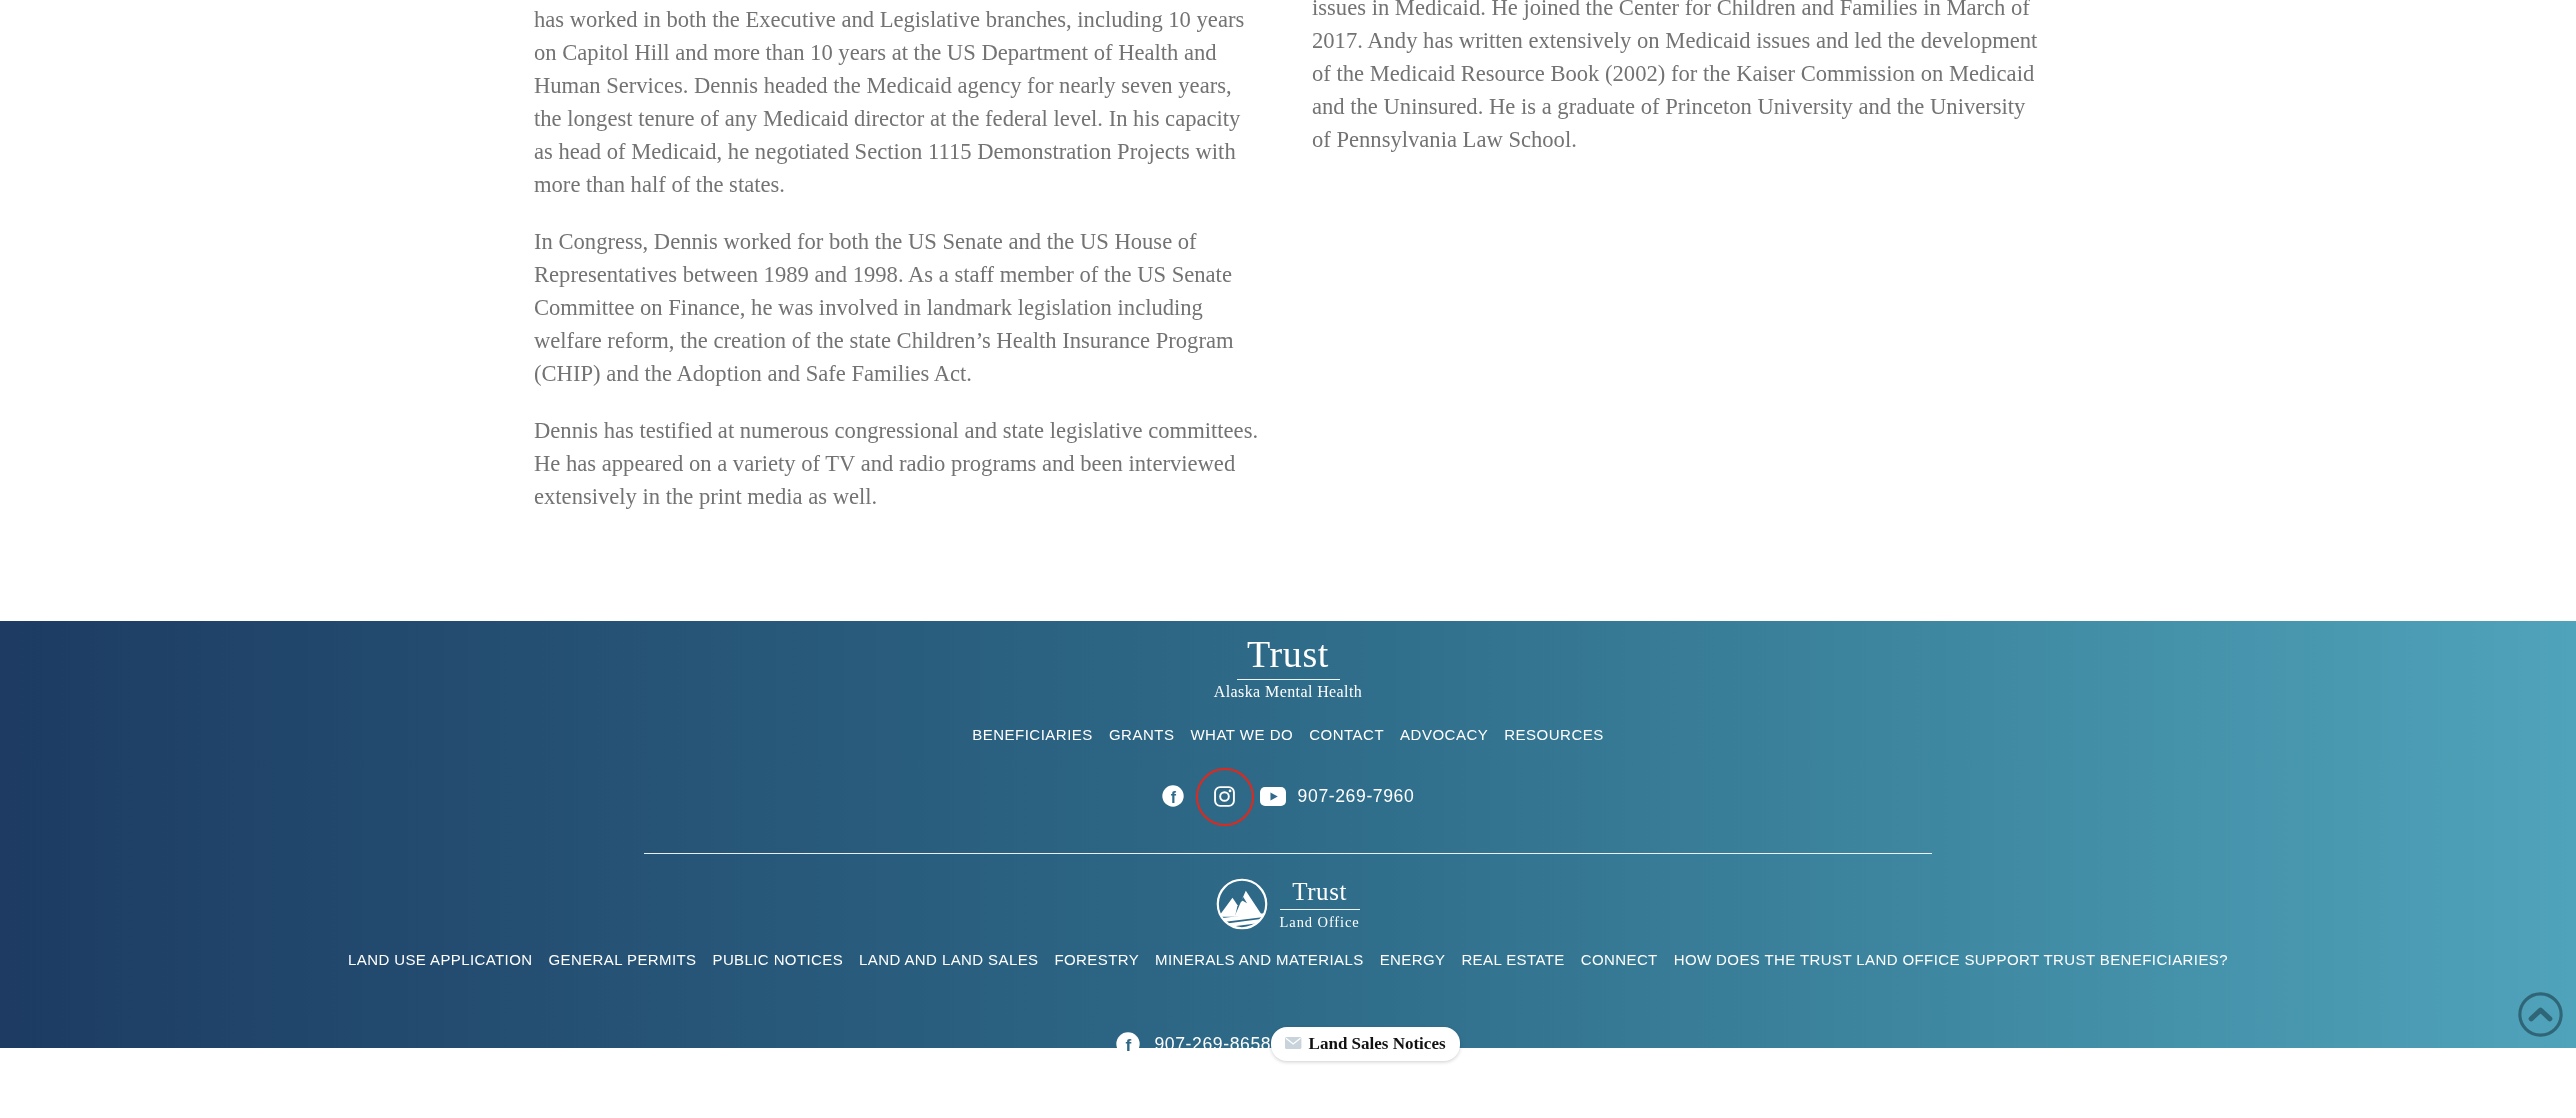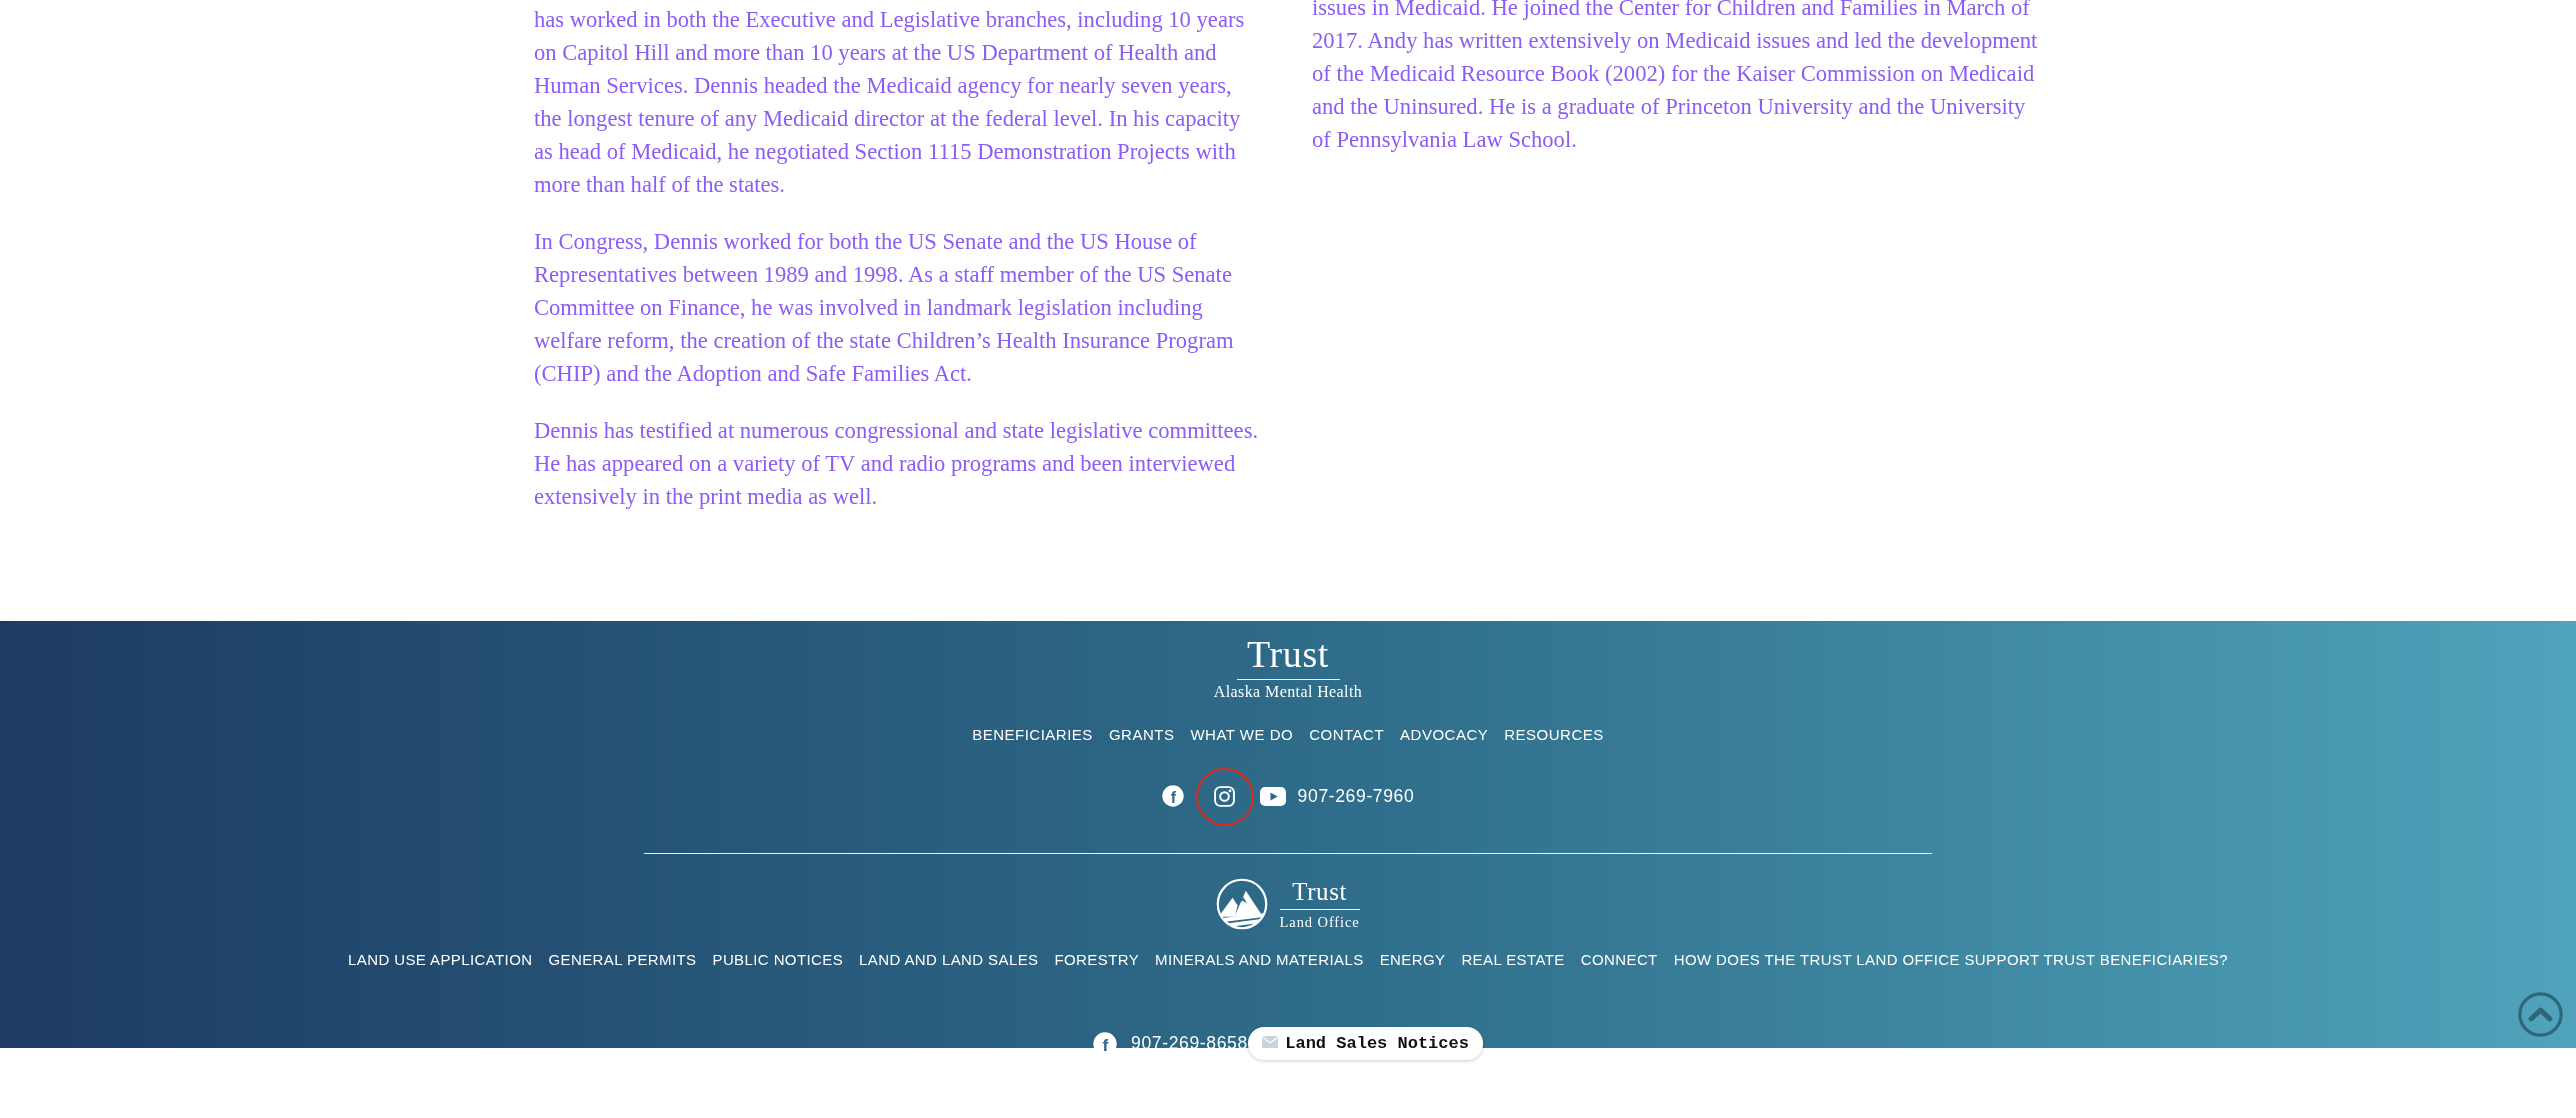--- a/index.html
+++ b/index.html
@@ -2,21 +2,21 @@
 <html style="font-size:10px"><head>
 <meta charset="utf-8">
 <style>
   html,body{margin:0;padding:0;}
   body{
     width:2576px;height:1118px;position:relative;overflow:hidden;
     background:#ffffff;font-family:"Liberation Serif",serif;
   }
   
   .bio{position:absolute;left:534px;top:0;width:1507px;display:flex;gap:50px;}
-  .bio-col{width:728px;font-size:22.6px;line-height:33px;color:#8b5cf6;}
+  .bio-col{width:728px;font-size:22.6px;line-height:33px;color:#737373;}
   .bio-col.left{padding-top:2.5px;}
   .bio-col.right{margin-top:-8.8px;}
   .bio-col p{margin:0 0 24px 0;}
   
   .footer{
     position:absolute;left:0;top:621px;width:2576px;height:427px;
     background:linear-gradient(to right,#1d3b63 0%,#2f6d8a 52%,#4fa3ba 100%);
     color:#ffffff;
   }
   .amht-logo{position:absolute;top:14px;left:0;width:100%;text-align:center;}
@@ -50,21 +50,21 @@
   .tlo-title{font-size:25px;line-height:1.05;letter-spacing:0.6px;}
   .tlo-rule{height:1.3px;background:rgba(255,255,255,.92);margin:3.8px 0 3.8px 0;}
   .tlo-sub{font-size:14.5px;letter-spacing:0.9px;}
   .contact-row{position:absolute;top:406px;left:0;width:100%;
     display:flex;justify-content:center;align-items:center;}
   .phone2{margin-left:14px;font-family:"Liberation Sans",sans-serif;font-size:17.6px;
     letter-spacing:0.6px;color:#fff;text-decoration:none;}
   .land-sales-btn{
     display:inline-flex;align-items:center;gap:7px;
     background:#ffffff;border:none;border-radius:16px;padding:7px 14px;
-    font-family:Liberation Mono, monospace;font-size:17px;font-weight:600;color:#111;
+    font-family:Liberation Serif, serif;font-size:17px;font-weight:600;color:#111;
     box-shadow:0 1.3px 3.8px rgba(0,0,0,.18);cursor:pointer;
   }
   .scroll-top{position:absolute;right:13.2px;bottom:11.3px;width:45px;height:45px;
     background:transparent;border:none;padding:0;cursor:pointer;}
 </style>
 </head>
 <body>
 
 <main class="bio">
   <div class="bio-col left">

